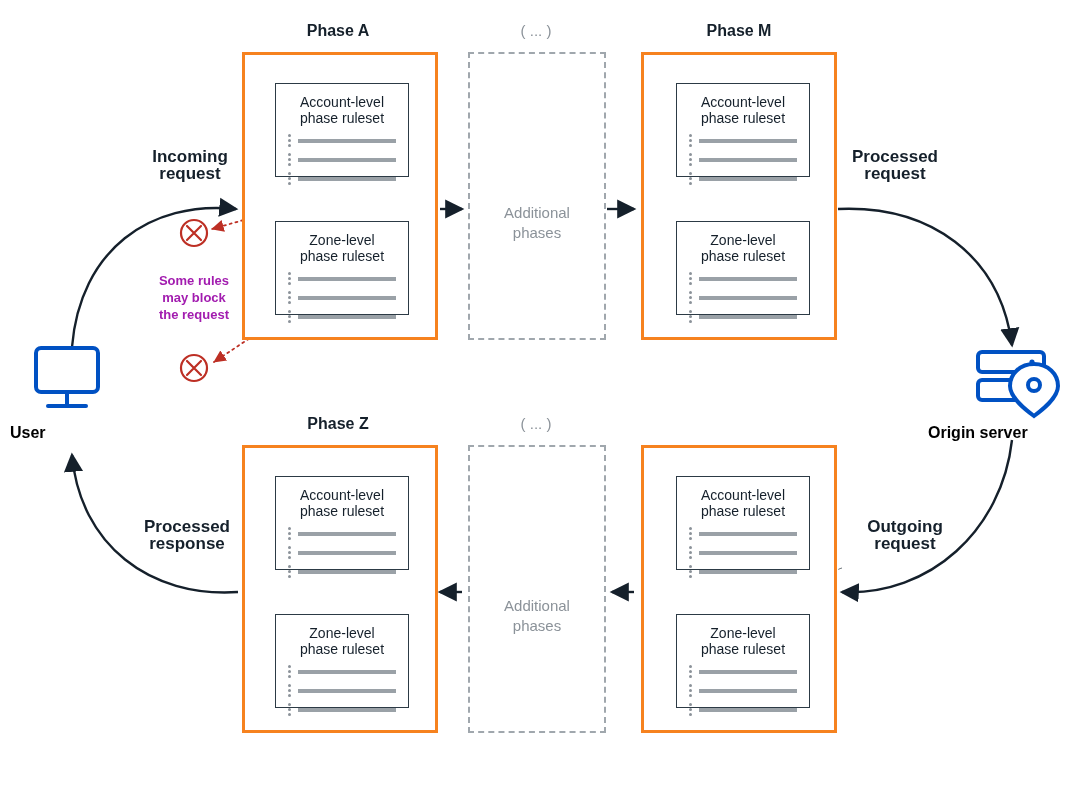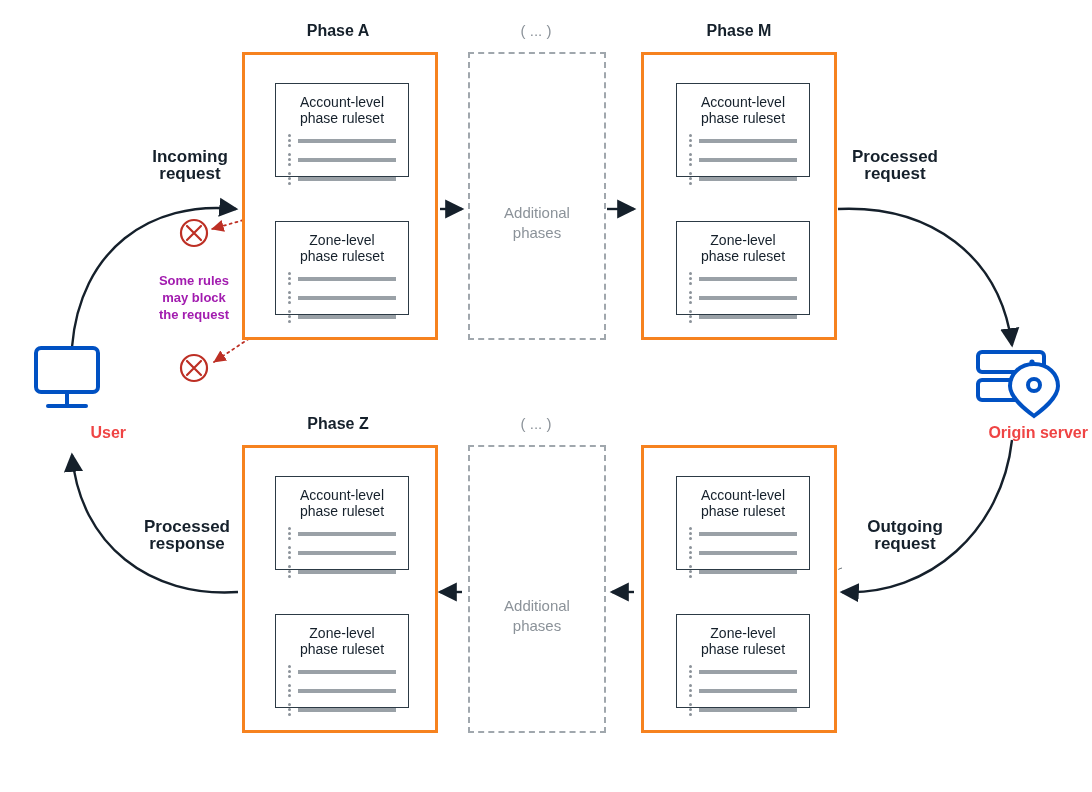--- a/index.html
+++ b/index.html
@@ -118,22 +118,22 @@
     font-weight: bold;
     color: #a21caf;
     text-align: center;
     line-height: 17px;
     white-space: pre-line;
   }
   .node-label {
     position: absolute;
     font-size: 16px;
     font-weight: bold;
-    color: #ef4444;
-    text-align: right;
+    color: #000000;
+    text-align: left;
     white-space: nowrap;
   }
 </style>
 </head>
 <body>
 
 <div id="stage">
 
   <svg class="layer" viewBox="0 0 1092 792">
     <defs>

